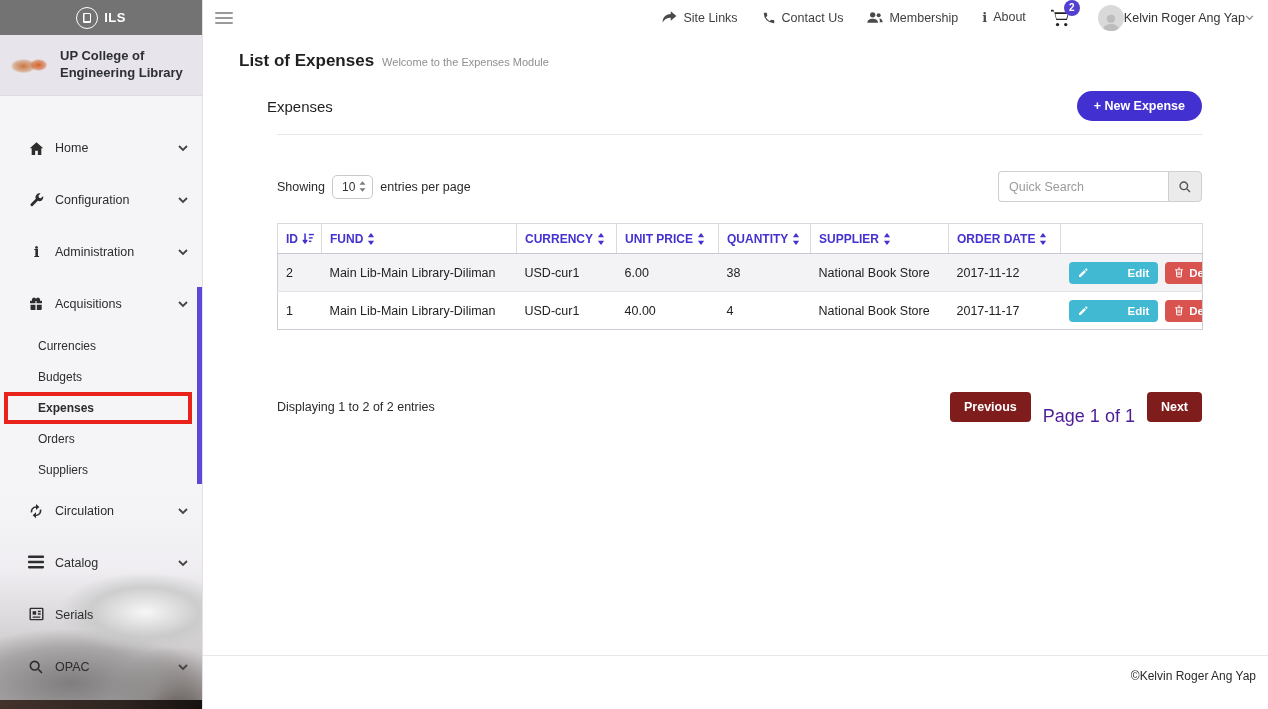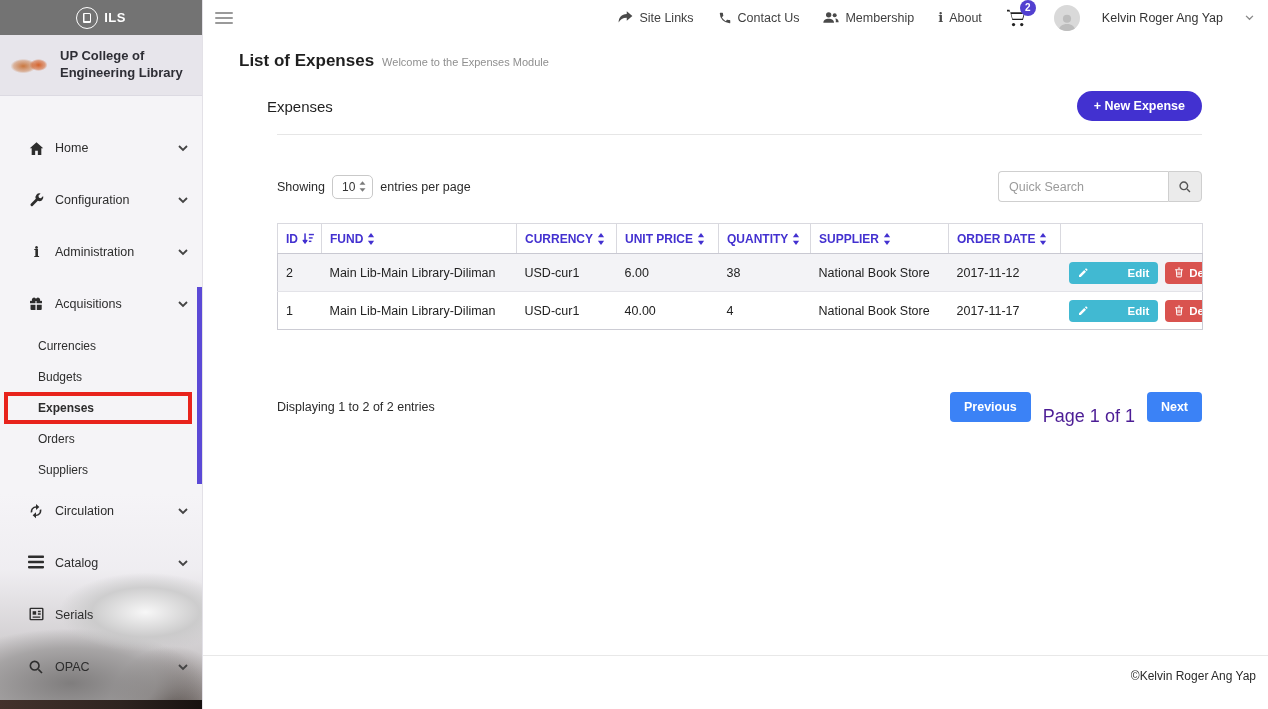--- a/index.html
+++ b/index.html
@@ -73,29 +73,29 @@
 
   
   .main {
     position:absolute; left:203px; top:0; width:1065px; height:709px;
     display:flex; flex-direction:column; background:#fff;
   }
   .topbar { height:35px; display:flex; align-items:center; padding:0 14px 0 12px; flex:0 0 auto; }
   .hamburger { width:18px; cursor:pointer; }
   .hamburger div { height:2px; background:#9a9a9a; margin:3px 0; border-radius:1px; }
   .topbar-right { margin-left:auto; display:flex; align-items:center; gap:24px; }
-  .top-link { display:flex; align-items:center; gap:6px; font-size:12.5px; color:#3f3f3f; cursor:pointer; }
+  .top-link { display:flex; gap:6px; font-size:12.5px; color:#3f3f3f; cursor:pointer; }
   .top-link .ico { color:#4a4a4a; }
   .cart-wrap { position:relative; cursor:pointer; margin-right:4px; }
   .cart-badge {
     position:absolute; top:-9px; right:-10px; min-width:16px; height:16px; border-radius:8px;
     background:#5240d0; color:#fff; font-size:10px; font-weight:bold;
     display:flex; align-items:center; justify-content:center; padding:0 4px;
   }
-  .user-wrap { display:flex; align-items:center; gap:22px; cursor:pointer; }
+  .user-wrap { display:flex; align-items:center; gap:0; cursor:pointer; }
   .avatar {
     width:26px; height:26px; border-radius:50%; background:#d9d9d9; overflow:hidden;
     display:flex; align-items:flex-end; justify-content:center;
   }
   .user-name { font-size:12.5px; color:#333; }
 
   .content { padding:16px 66px 0 36px; flex:1 1 auto; }
   .page-header { display:flex; align-items:baseline; gap:8px; }
   .page-title { font-size:17px; font-weight:bold; color:#1f1f1f; }
   .page-subtitle { font-size:11px; color:#8f8f8f;text-align:center; }
@@ -153,21 +153,21 @@
     padding:5px 9px; display:inline-flex; align-items:center; gap:5px; cursor:pointer;
     font-family:"Liberation Sans", sans-serif;
   }
   .btn-edit { background:#41b9d2;gap:40px; }
   .btn-delete { background:#d9534f; }
 
   .table-footer { margin-top:56px; display:flex; align-items:center; }
   .summary { font-size:12.5px; color:#2b2b2b; }
   .pager { margin-left:auto; display:flex; align-items:center; gap:12px; }
   .btn-page {
-    background:#3b82f6; color:#fff; border:none; border-radius:4px;
+    background:#7f1d1d; color:#fff; border:none; border-radius:4px;
     font-size:12.5px; font-weight:bold; padding:8px 14px; cursor:pointer;
     font-family:"Liberation Sans", sans-serif;
   }
   .page-info { font-size:18px; color:#4c1d95;margin-top:20px; }
 
   .footer {
     flex:0 0 auto; border-top:1px solid #e8e8e8; margin-top:auto;
     padding:13px 12px 26px; text-align:right; font-size:12px; color:#2b2b2b;
   }
 </style>

